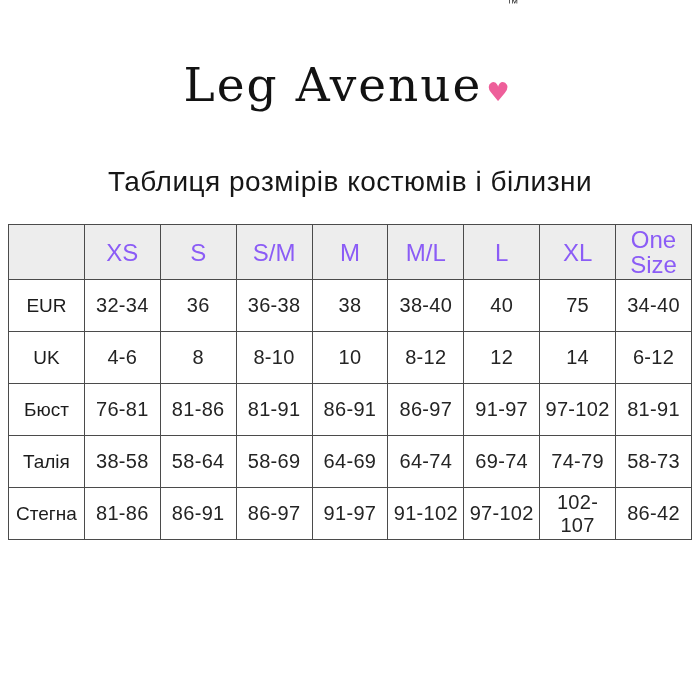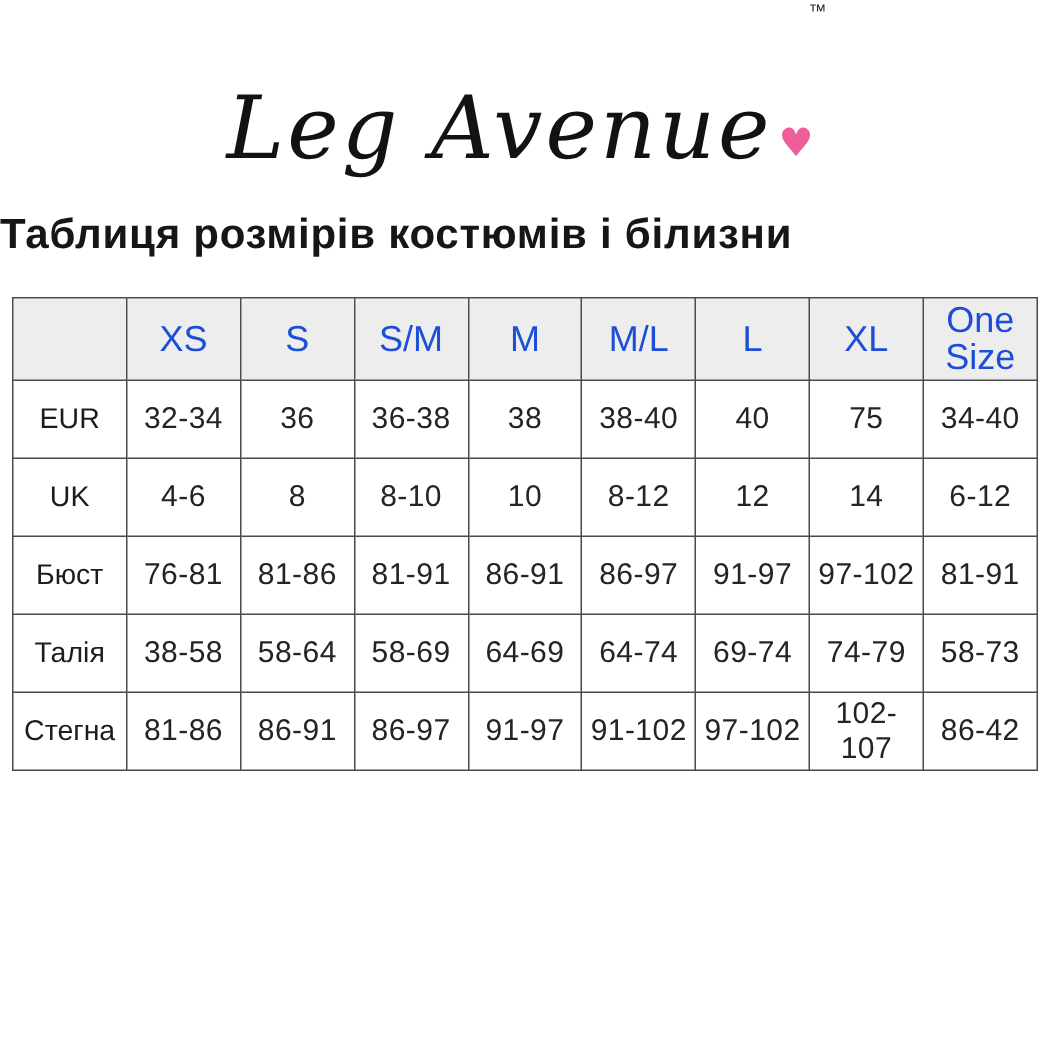--- a/index.html
+++ b/index.html
@@ -15,22 +15,21 @@
   
   .logo-wrap {
     text-align: center;
     margin-top: 30px;
     height: 110px;
     line-height: 110px;
     white-space: nowrap;
   }
   .logo-text {
     font-family: "DejaVu Serif", serif;
-    font-style: italic;
-    font-size: 58px;
+    font-size: 47px;
     letter-spacing: 2px;
     color: #121212;
   }
   .logo-mark {
     position: relative;
     display: inline-block;
     width: 34px;
     height: 60px;
     vertical-align: baseline;
   }
@@ -48,22 +47,24 @@
     bottom: -4px; left: 4px;
     font-family: "DejaVu Sans", sans-serif;
     font-style: normal;
     font-size: 26px;
     color: #ee5f9a;
     line-height: 1;
   }
 
   
   .chart-title {
+    margin-top: 26px;
+    text-align: center;
     font-size: 28px;
-    font-weight: bold;
+    font-weight: normal;
     letter-spacing: 0.5px;
     color: #161616;
   }
 
   
   .size-table {
     width: 684px;
     margin: 26px auto 0 auto;
     border-collapse: collapse;
     table-layout: fixed;
@@ -74,21 +75,21 @@
     vertical-align: middle;
     height: 52px;
     padding: 2px 1px;
     overflow: hidden;
   }
   .size-table thead th {
     background: #ededed;
     font-weight: normal;
     font-size: 24px;
     line-height: 1.05;
-    color: #1d4ed8;
+    color: #8b5cf6;
   }
   .size-table td.row-label {
     font-size: 19px;
     line-height: 1.15;
     color: #1c1c1c;
   }
   .size-table td.cell {
     font-size: 20px;
     color: #242424;
     letter-spacing: 0.3px;

